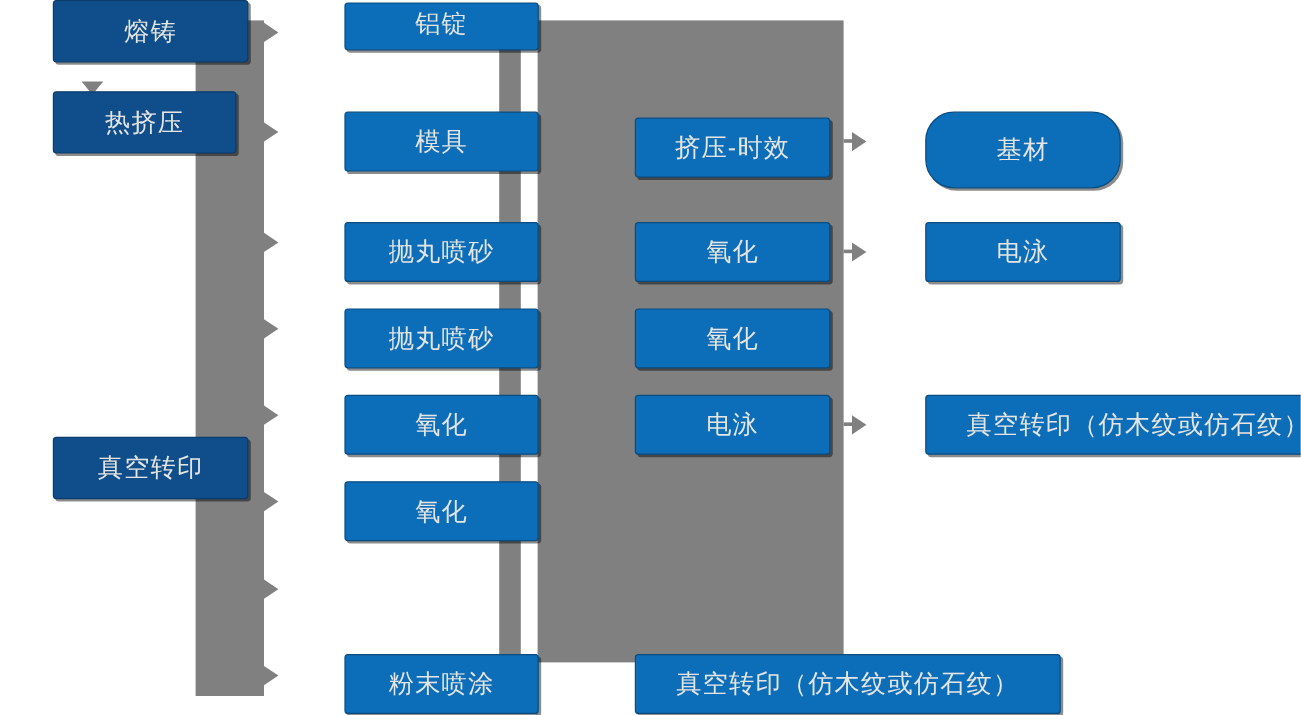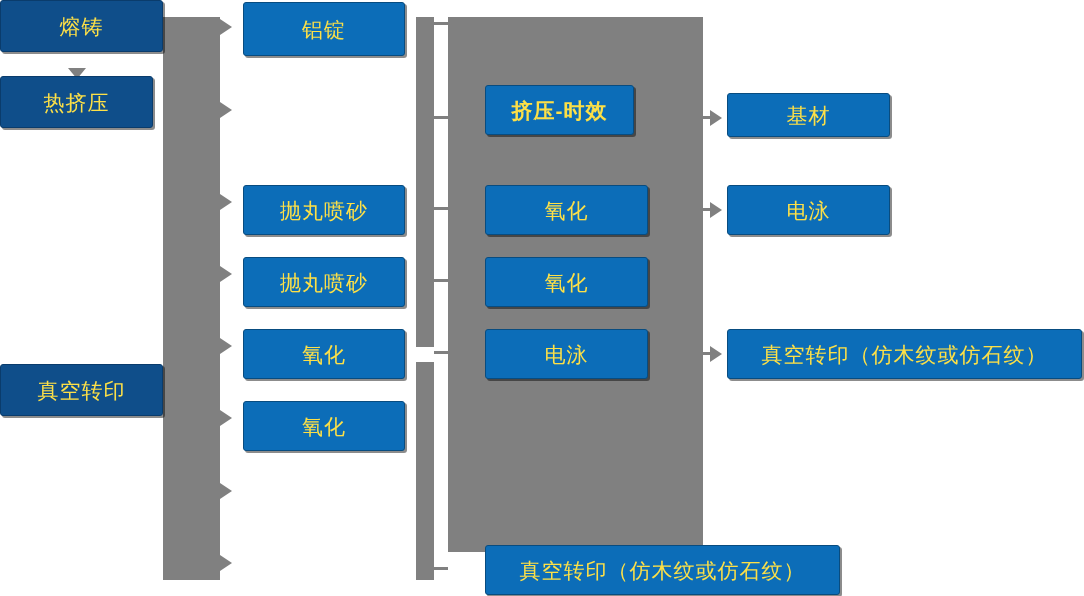--- a/index.html
+++ b/index.html
@@ -45,27 +45,28 @@
     height: 3px;
   }
 
   
   .box {
     position: absolute;
     box-sizing: border-box;
     display: flex;
     align-items: center;
     justify-content: center;
-    color: #fde047;
+    color: #e5e5e5;
     font-size: 21px;
     letter-spacing: 1px;
     border-radius: 3px;
     box-shadow: 2px 2px 0 rgba(0,0,0,0.45);
     white-space: nowrap;
     line-height: 1;
+    margin-left: 44px;
   }
   .box-dark {
     background: #0F4E8A;
     border: 1px solid #0a3c6c;
   }
   .box-light {
     background: #0C6DB8;
     border: 1px solid #084c80;
   }
   .box span {
@@ -118,65 +119,71 @@
   </div>
 
   <div class="box box-dark" style="left:0px; top:76px; width:153px; height:52px;">
     <span>热挤压</span>
   </div>
 
   <div class="box box-dark" style="left:0px; top:364px; width:163px; height:52px;">
     <span>真空转印</span>
   </div>
 
-  <div class="box box-light" style="left:243px; top:2px; width:162px; height:54px;">
+  <div class="box box-light" style="left:243px; top:2px; width:162px; height:40px;font-family:Liberation Mono, monospace;">
     <span>铝锭</span>
   </div>
 
+  <div class="box box-light" style="left:243px; top:93px; width:162px; height:50px;">
+    <span>模具</span>
+  </div>
 
   <div class="box box-light" style="left:243px; top:185px; width:162px; height:50px;">
     <span>抛丸喷砂</span>
   </div>
 
   <div class="box box-light" style="left:243px; top:257px; width:162px; height:50px;">
     <span>抛丸喷砂</span>
   </div>
 
   <div class="box box-light" style="left:243px; top:329px; width:162px; height:50px;">
     <span>氧化</span>
   </div>
 
   <div class="box box-light" style="left:243px; top:401px; width:162px; height:50px;">
     <span>氧化</span>
   </div>
 
 
+  <div class="box box-light" style="left:243px; top:545px; width:162px; height:50px;">
+    <span>粉末喷涂</span>
+  </div>
 
 
-  <div class="box box-light" style="left:485px; top:85px; width:149px; height:50px;font-weight:bold;">
+  <div class="box box-light" style="left:485px; top:98px; width:163px; height:50px;">
     <span>挤压-时效</span>
   </div>
 
   <div class="box box-light" style="left:485px; top:185px; width:163px; height:50px;">
     <span>氧化</span>
   </div>
 
   <div class="box box-light" style="left:485px; top:257px; width:163px; height:50px;">
     <span>氧化</span>
   </div>
 
   <div class="box box-light" style="left:485px; top:329px; width:163px; height:50px;">
     <span>电泳</span>
   </div>
 
   <div class="box box-light" style="left:485px; top:545px; width:355px; height:50px;">
     <span>真空转印（仿木纹或仿石纹）</span>
   </div>
 
-  <div class="box box-light" style="left:727px; top:93px; width:163px; height:44px;">
+  <div class="box box-light" style="left:727px; top:93px; width:163px; height:64px;border-radius:24px;">
     <span>基材</span>
   </div>
 
   <div class="box box-light" style="left:727px; top:185px; width:163px; height:50px;">
     <span>电泳</span>
   </div>
 
   <div class="box box-light" style="left:727px; top:329px; width:355px; height:50px;">
     <span>真空转印（仿木纹或仿石纹）</span>
   </div>

